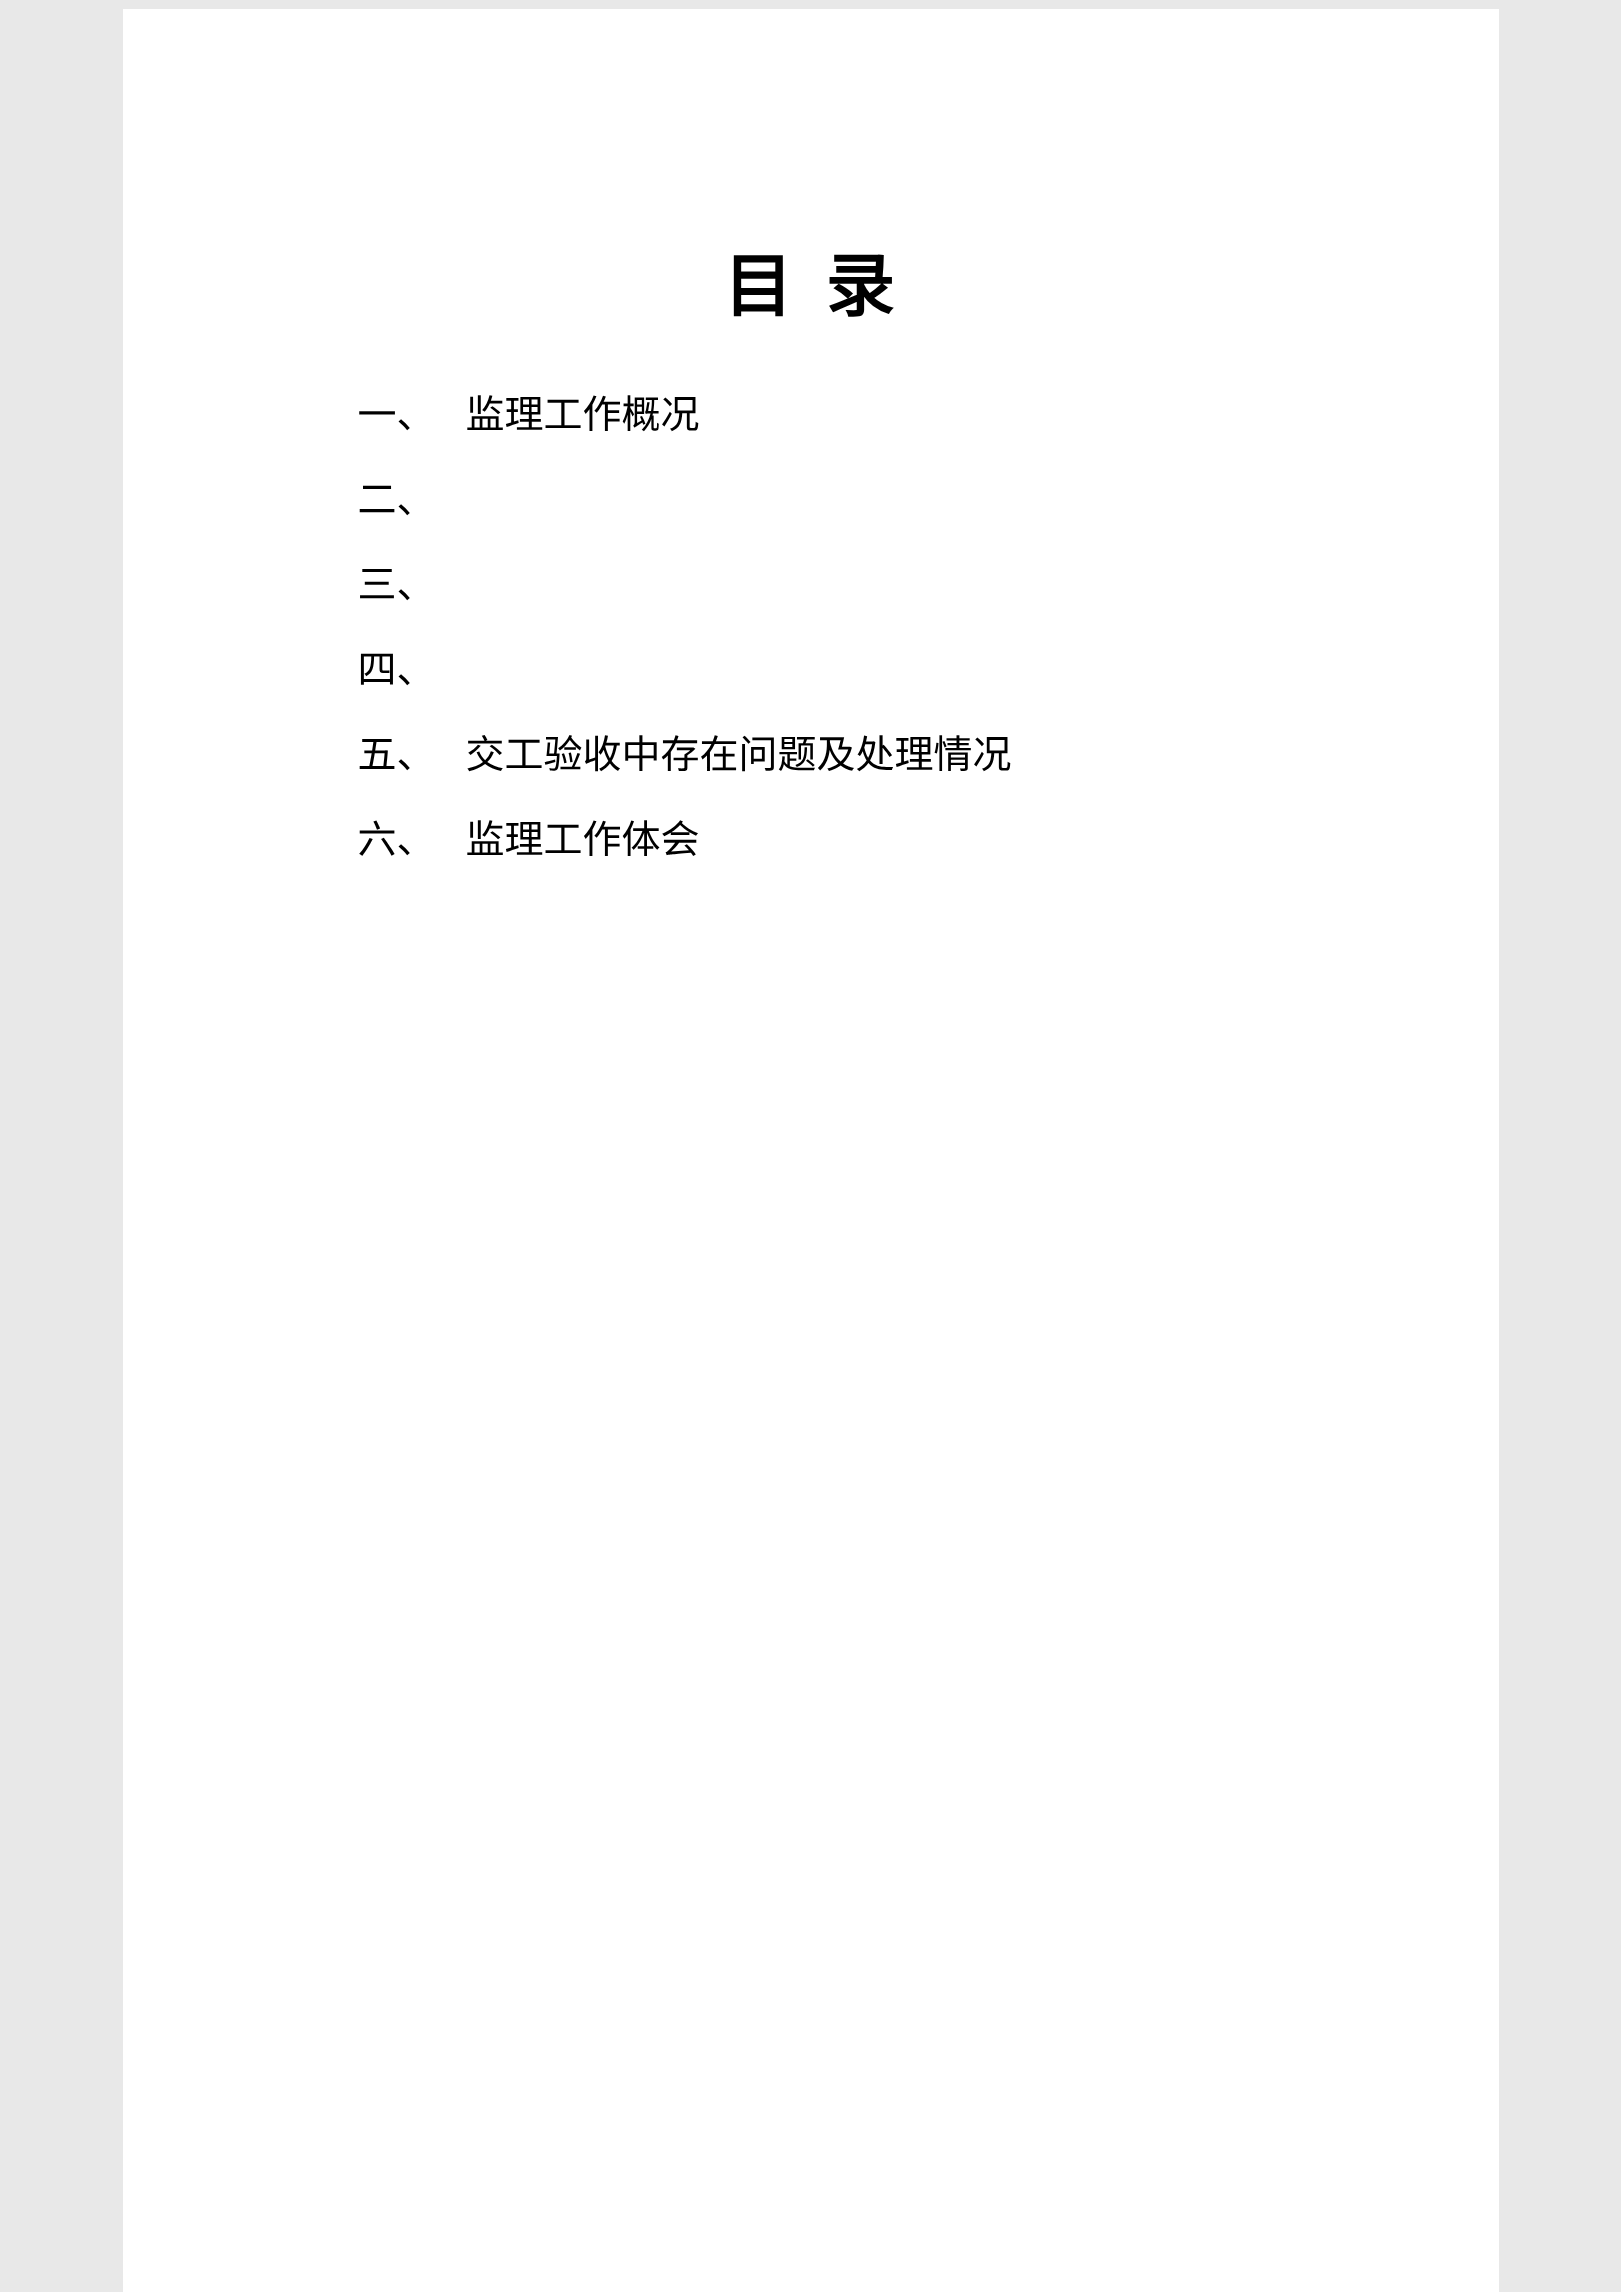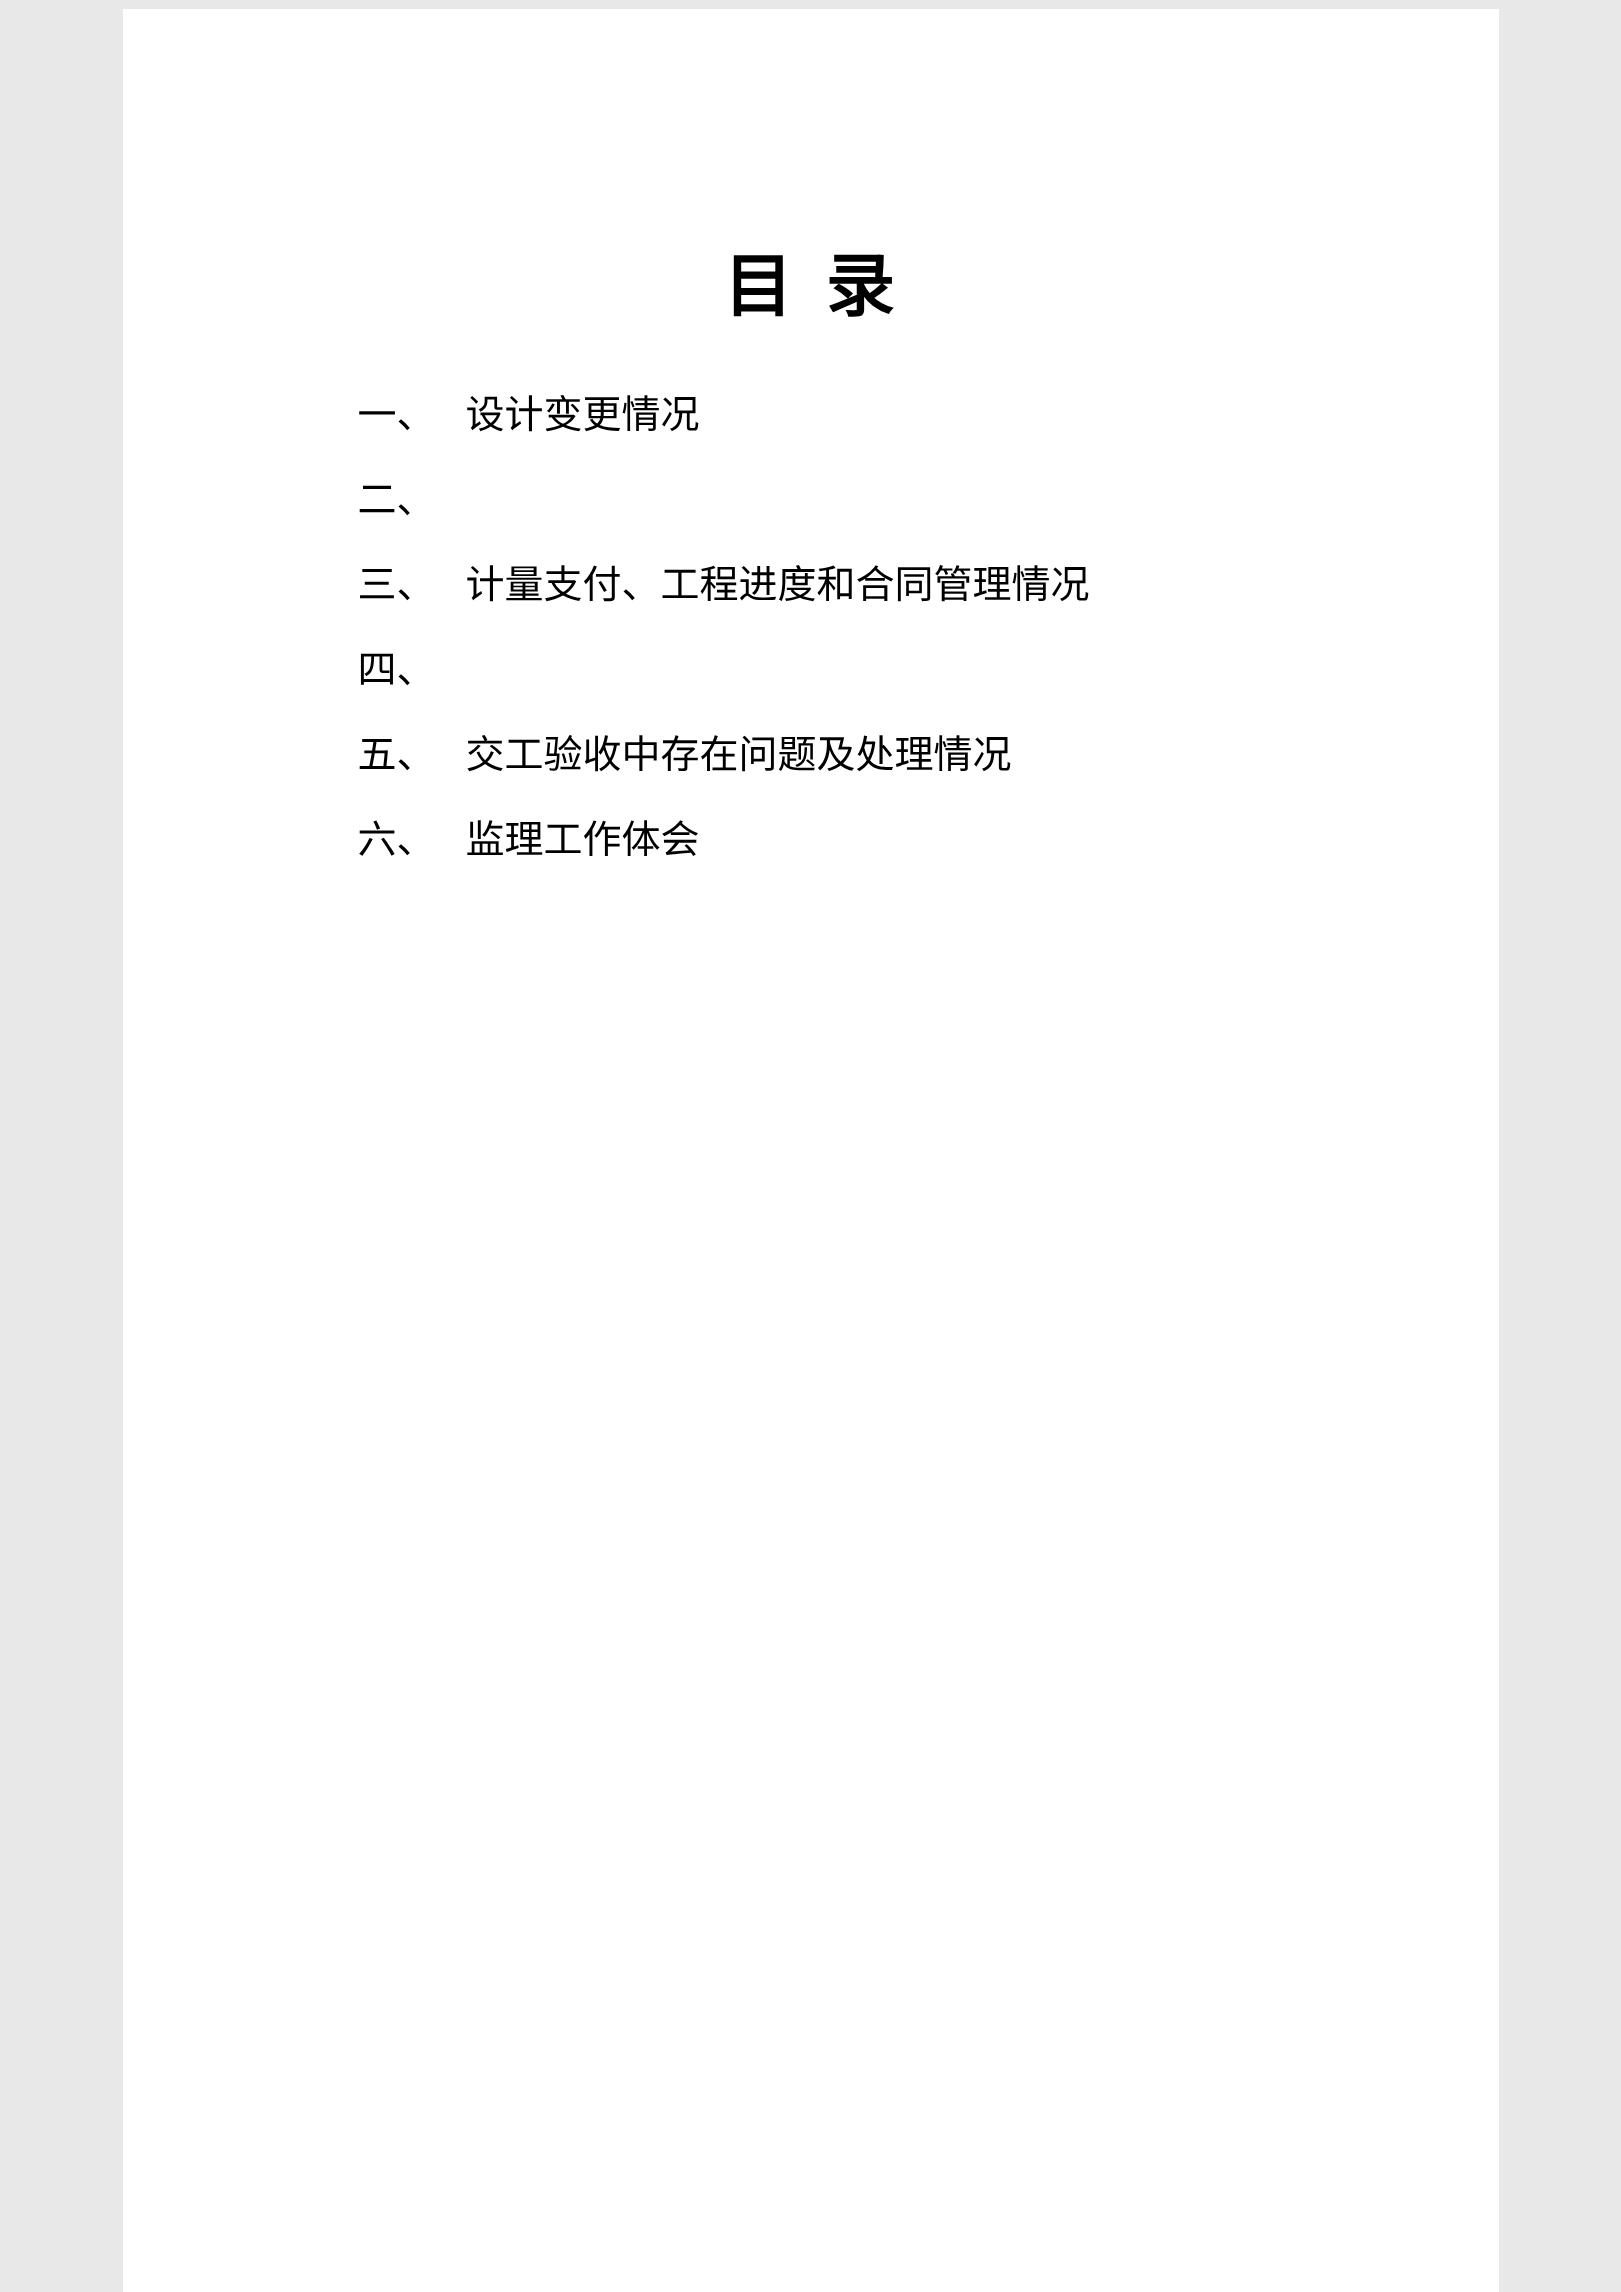--- a/index.html
+++ b/index.html
@@ -56,30 +56,29 @@
 </style>
 </head>
 <body>
 
 <div class="document-page" style="background: rgb(255, 255, 255); color: rgb(0, 0, 0);">
   <h1 class="doc-title">目 录</h1>
 
   <div class="toc-list">
   <div class="toc-item">
     <span class="toc-item-number">一、</span>
-    <span class="toc-item-label">设计变更情况</span>
+    <span class="toc-item-label">监理工作概况</span>
   </div>
 
   <div class="toc-item">
     <span class="toc-item-number">二、</span>
   </div>
 
   <div class="toc-item">
     <span class="toc-item-number">三、</span>
-    <span class="toc-item-label">计量支付、工程进度和合同管理情况</span>
   </div>
 
   <div class="toc-item">
     <span class="toc-item-number">四、</span>
   </div>
 
   <div class="toc-item">
     <span class="toc-item-number">五、</span>
     <span class="toc-item-label">交工验收中存在问题及处理情况</span>
   </div>

